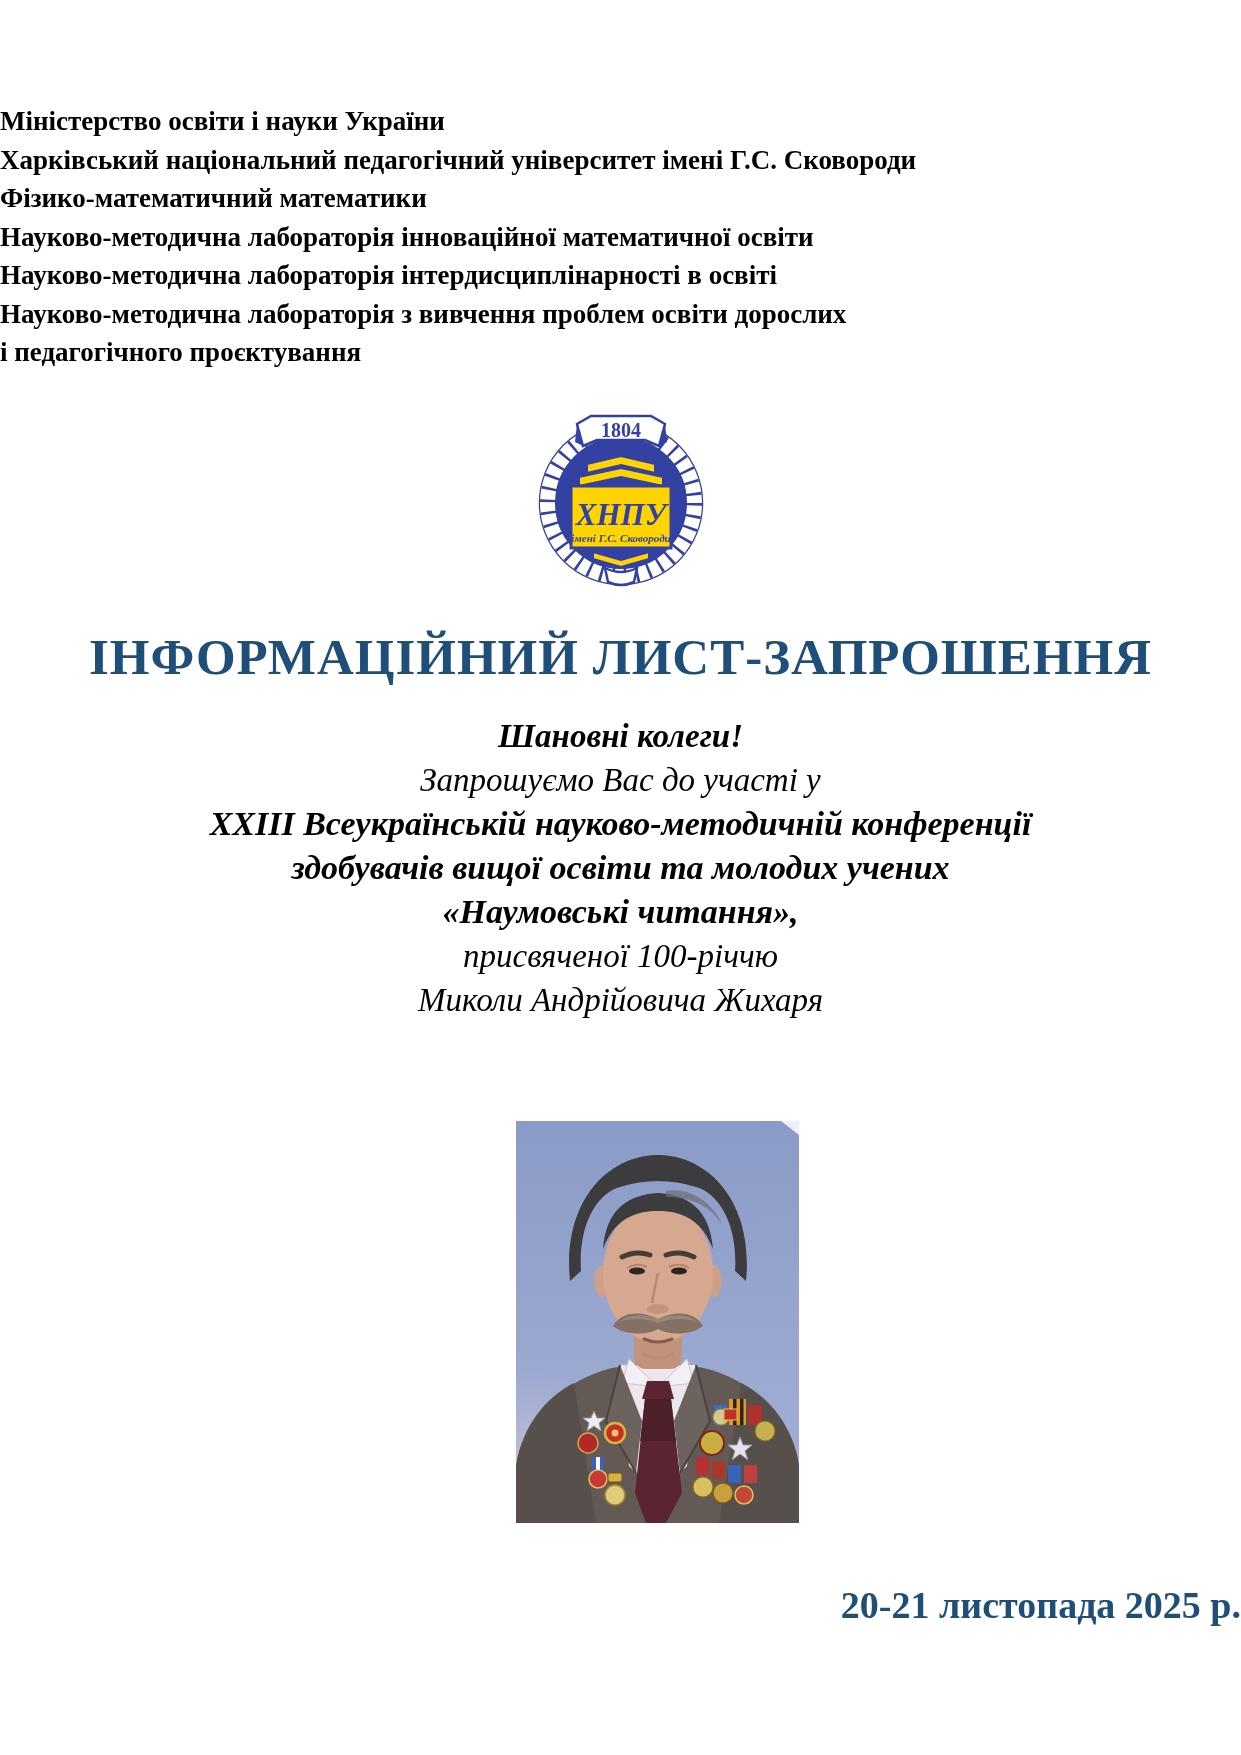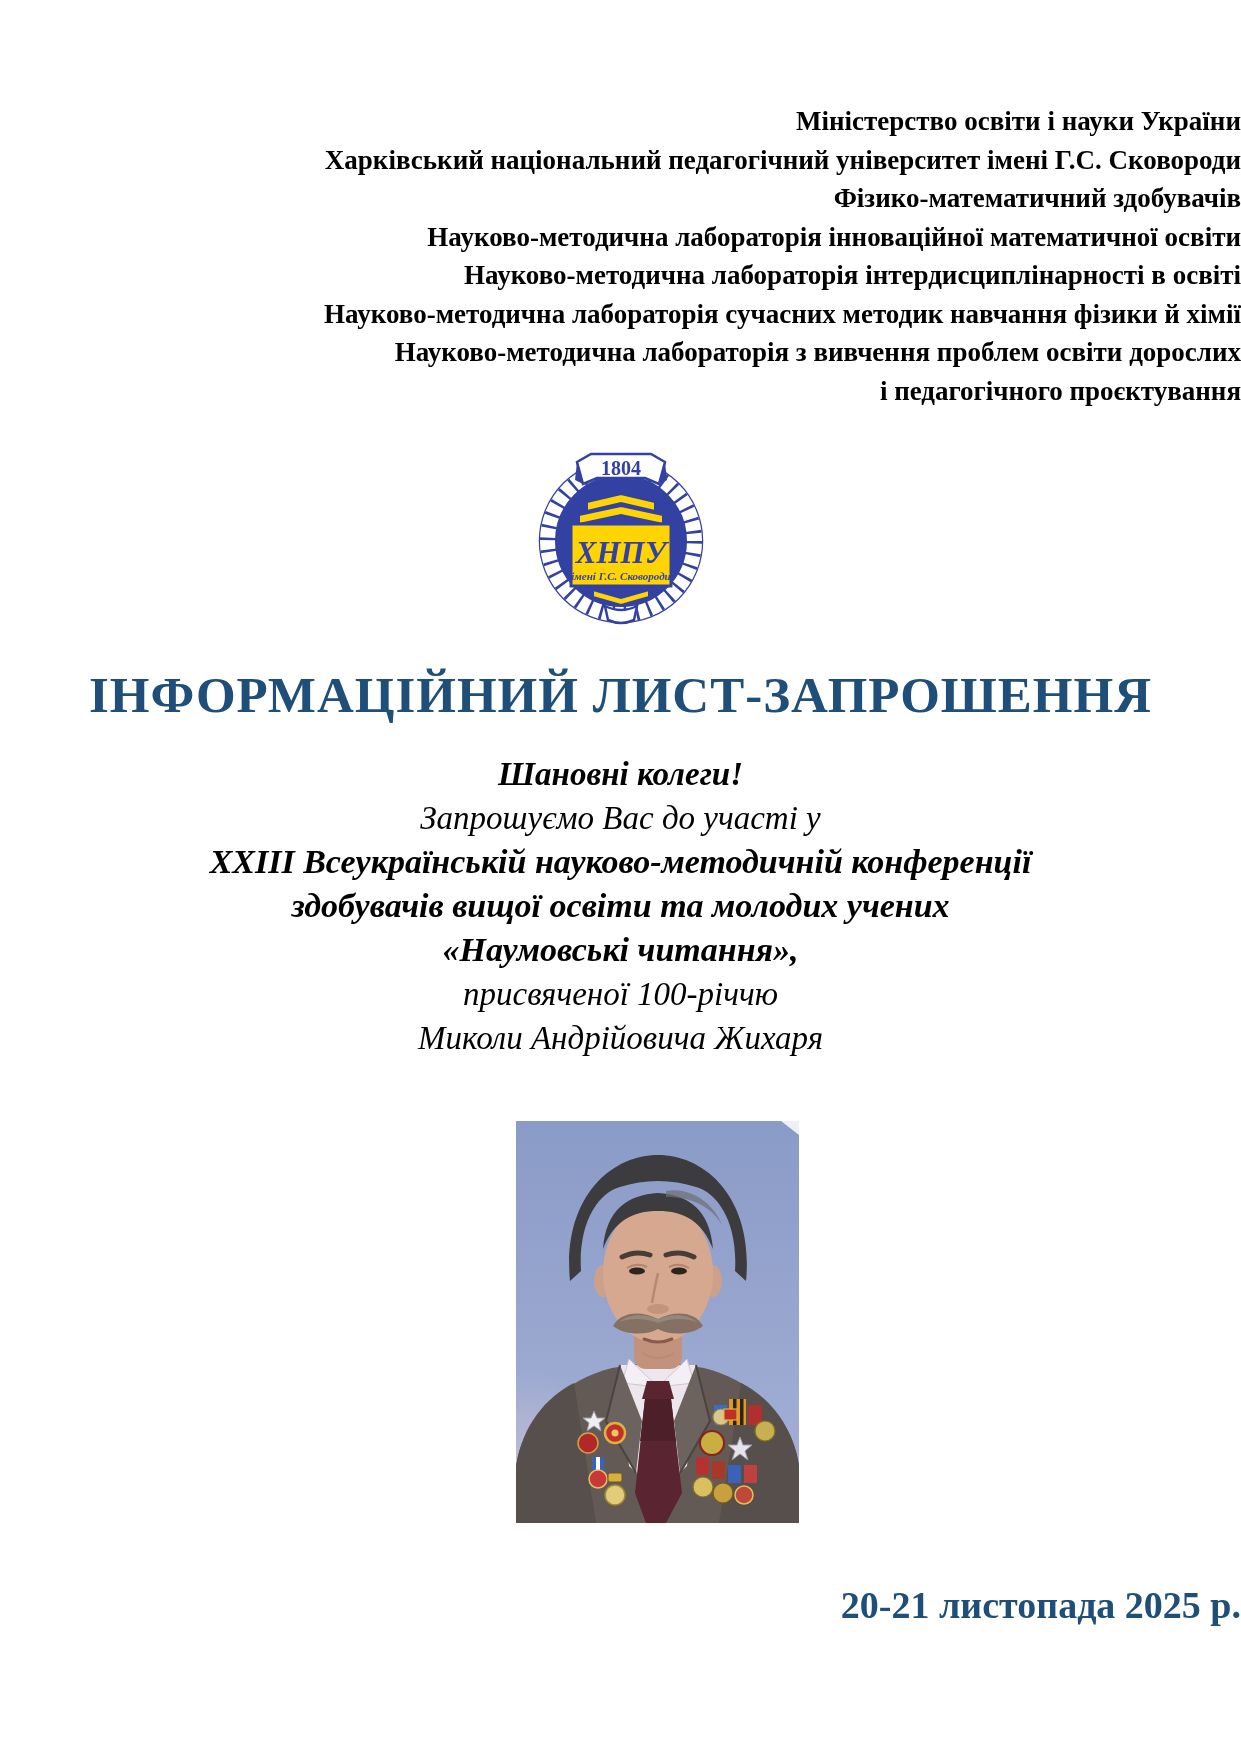--- a/index.html
+++ b/index.html
@@ -5,21 +5,21 @@
   html,body{margin:0;padding:0;background:#ffffff;}
   .page{
     position:relative;
     width:1241px;height:1755px;
     margin:0 auto;
     background:#ffffff;
     font-family:"Liberation Serif","DejaVu Serif",serif;
     color:#000;
     overflow:hidden;
   }
-  .header{ padding-top:102px; text-align:right; }
+  .header{ padding-top:102px; text-align:left; }
   .header-line{
     font-weight:bold;
     font-size:27px;
     line-height:38.5px;
     white-space:nowrap;
   }
   .logo-wrap{
     margin-top:36px;
     display:flex;justify-content:center;
   }
@@ -54,24 +54,23 @@
   svg text{ font-family:"Liberation Serif","DejaVu Serif",serif; }
 </style>
 </head>
 <body>
 
 <div class="page">
 
   <div class="header">
     <div class="header-line">Міністерство освіти і науки України</div>
     <div class="header-line">Харківський національний педагогічний університет імені Г.С. Сковороди</div>
-    <div class="header-line">Фізико-математичний здобувачів</div>
+    <div class="header-line">Фізико-математичний математики</div>
     <div class="header-line">Науково-методична лабораторія інноваційної математичної освіти</div>
     <div class="header-line">Науково-методична лабораторія інтердисциплінарності в освіті</div>
-    <div class="header-line">Науково-методична лабораторія сучасних методик навчання фізики й хімії</div>
     <div class="header-line">Науково-методична лабораторія з вивчення проблем освіти дорослих</div>
     <div class="header-line">і педагогічного проєктування</div>
   </div>
 
   <div class="logo-wrap">
     <svg width="180" height="180" viewBox="0 0 180 180">
 
       <circle cx="90" cy="95" r="81" fill="#ffffff" stroke="#3342A2" stroke-width="2.5"></circle>
       <circle cx="90" cy="95" r="73" fill="none" stroke="#ffffff" stroke-width="16"></circle>
       <circle cx="90" cy="95" r="73" fill="none" stroke="#3342A2" stroke-width="16" stroke-dasharray="2.6 9.5"></circle>

